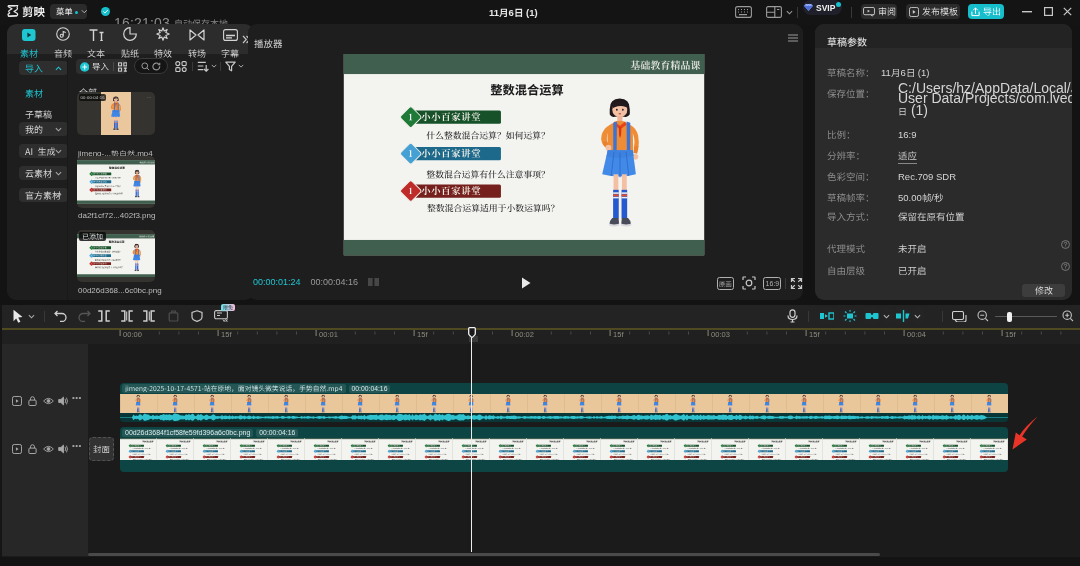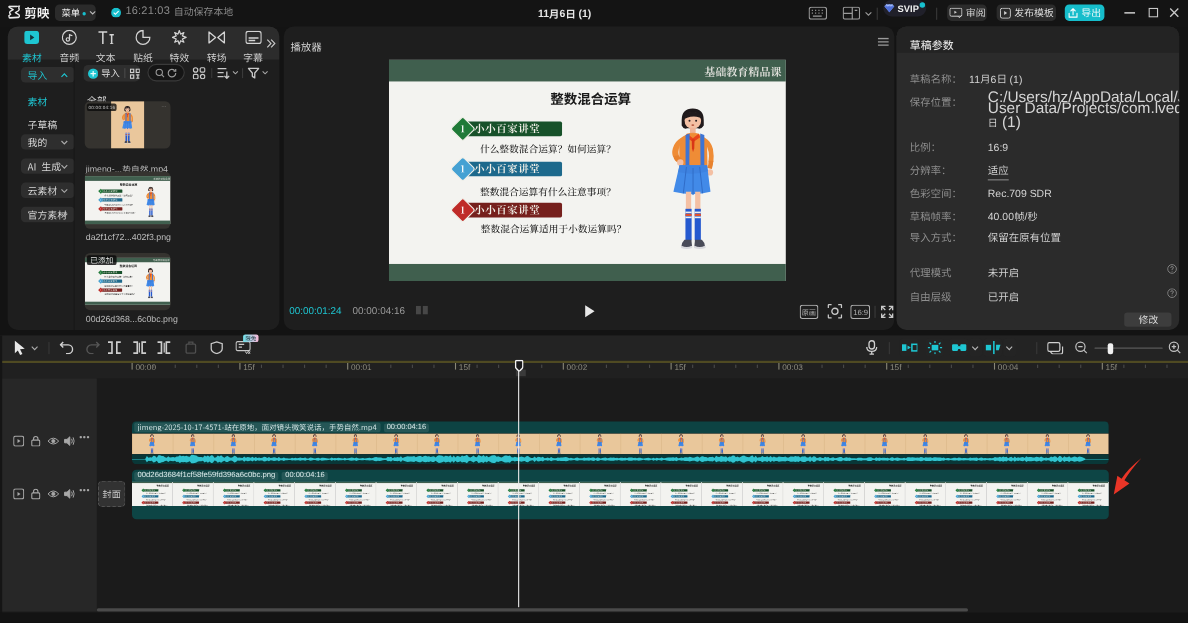--- a/index.html
+++ b/index.html
@@ -185,21 +185,21 @@
         </svg>
         <span style="width:3px;height:3px;border-radius:50%;background:#17c0ce;margin:1px 0 0 2px"></span>
         <svg width="7" height="5" viewBox="0 0 8 5" style="margin-left:3px">
           <path d="M1 1 l3 3 3 -3" stroke="#bbb" stroke-width="1.2" fill="none"></path>
         </svg>
       </div>
       <svg class="abs" style="left:101px;top:7px" width="9" height="9" viewBox="0 0 10 10">
         <circle cx="5" cy="5" r="5" fill="#17c0ce"></circle>
         <path d="M2.6 5 l1.7 1.7 L7.6 3.4" stroke="#fff" stroke-width="1.1" fill="none"></path>
       </svg>
-      <div class="abs row" style="left:114px;top:4px;height:12px;color:#8b8b8b;font-size:10px">
+      <div class="abs row" style="left:114px;top:17px;height:12px;color:#8b8b8b;font-size:14px">
         <span style="letter-spacing:0.2px">16:21:03&nbsp;</span>
         <svg class="t" style="width:54.0px;height:9.0px;vertical-align:-1.1px;margin:0px 0 0 0px" viewBox="0 -880 6000 1000" fill="#8b8b8b">
           <use href="#r81ea" x="0"></use>
           <use href="#r52a8" x="1000"></use>
           <use href="#r4fdd" x="2000"></use>
           <use href="#r5b58" x="3000"></use>
           <use href="#r672c" x="4000"></use>
           <use href="#r5730" x="5000"></use>
         </svg>
       </div>
@@ -497,21 +497,21 @@
         <div class="abs row" style="left:2px;top:2.5px;height:9px;background:rgba(8,8,8,0.82);border-radius:2px;padding:0 3px">
           <svg class="t" style="width:21.0px;height:7.0px;vertical-align:-0.8px;margin:0px 0 0 0px" viewBox="0 -880 3000 1000" fill="#e8e8e8">
             <use href="#r5df2" x="0"></use>
             <use href="#r6dfb" x="1000"></use>
             <use href="#r52a0" x="2000"></use>
           </svg>
         </div>
       </div>
       <div class="abs row" style="left:71px;top:261.5px;color:#bdbdbd;font-size:8px">00d26d368...6c0bc.png</div>
     </div>
-    <div class="panel" style="left:258px;top:24px;width:555px;height:276px">
+    <div class="panel" style="left:248px;top:24px;width:555px;height:276px">
       <div class="abs" style="left:6px;top:9px"><svg class="t" style="width:28.5px;height:9.5px;vertical-align:-1.1px;margin:0px 0 0 0px" viewBox="0 -880 3000 1000" fill="#d8d8d8">
           <use href="#r64ad" x="0"></use>
           <use href="#r653e" x="1000"></use>
           <use href="#r5668" x="2000"></use>
         </svg></div>
       <svg class="abs" style="left:540px;top:10px" width="10" height="8" viewBox="0 0 10 8">
         <path d="M0 1 h10 M0 4 h10 M0 7 h10" stroke="#9a9a9a" stroke-width="1.2"></path>
       </svg>
       <svg class="abs" style="left:95px;top:30px" width="362" height="201.5" viewBox="0 0 360 201">
         <use href="#slide"></use>
@@ -613,21 +613,21 @@
           <use href="#rff1a" x="4000"></use>
         </svg></div>
       <div class="abs" style="left:83px;top:142px"><span style="color:#d5d5d5;font-size:9.5px">Rec.709 SDR</span></div>
       <div class="abs" style="left:12px;top:163px"><svg class="t" style="width:47.5px;height:9.5px;vertical-align:-1.1px;margin:0px 0 0 0px" viewBox="0 -880 5000 1000" fill="#8f8f8f">
           <use href="#r8349" x="0"></use>
           <use href="#r7a3f" x="1000"></use>
           <use href="#r5e27" x="2000"></use>
           <use href="#r7387" x="3000"></use>
           <use href="#rff1a" x="4000"></use>
         </svg></div>
-      <div class="abs" style="left:83px;top:163px"><span style="color:#d5d5d5;font-size:9.5px">40.00</span><svg class="t" style="width:9.5px;height:9.5px;vertical-align:-1.1px;margin:0px 0 0 0px" viewBox="0 -880 1000 1000" fill="#d5d5d5">
+      <div class="abs" style="left:83px;top:163px"><span style="color:#d5d5d5;font-size:9.5px">50.00</span><svg class="t" style="width:9.5px;height:9.5px;vertical-align:-1.1px;margin:0px 0 0 0px" viewBox="0 -880 1000 1000" fill="#d5d5d5">
           <use href="#r5e27" x="0"></use>
         </svg><span style="color:#d5d5d5;font-size:9.5px">/</span><svg class="t" style="width:9.5px;height:9.5px;vertical-align:-1.1px;margin:0px 0 0 0px" viewBox="0 -880 1000 1000" fill="#d5d5d5">
           <use href="#r79d2" x="0"></use>
         </svg></div>
       <div class="abs" style="left:12px;top:182px"><svg class="t" style="width:47.5px;height:9.5px;vertical-align:-1.1px;margin:0px 0 0 0px" viewBox="0 -880 5000 1000" fill="#8f8f8f">
           <use href="#r5bfc" x="0"></use>
           <use href="#r5165" x="1000"></use>
           <use href="#r65b9" x="2000"></use>
           <use href="#r5f0f" x="3000"></use>
           <use href="#rff1a" x="4000"></use>

